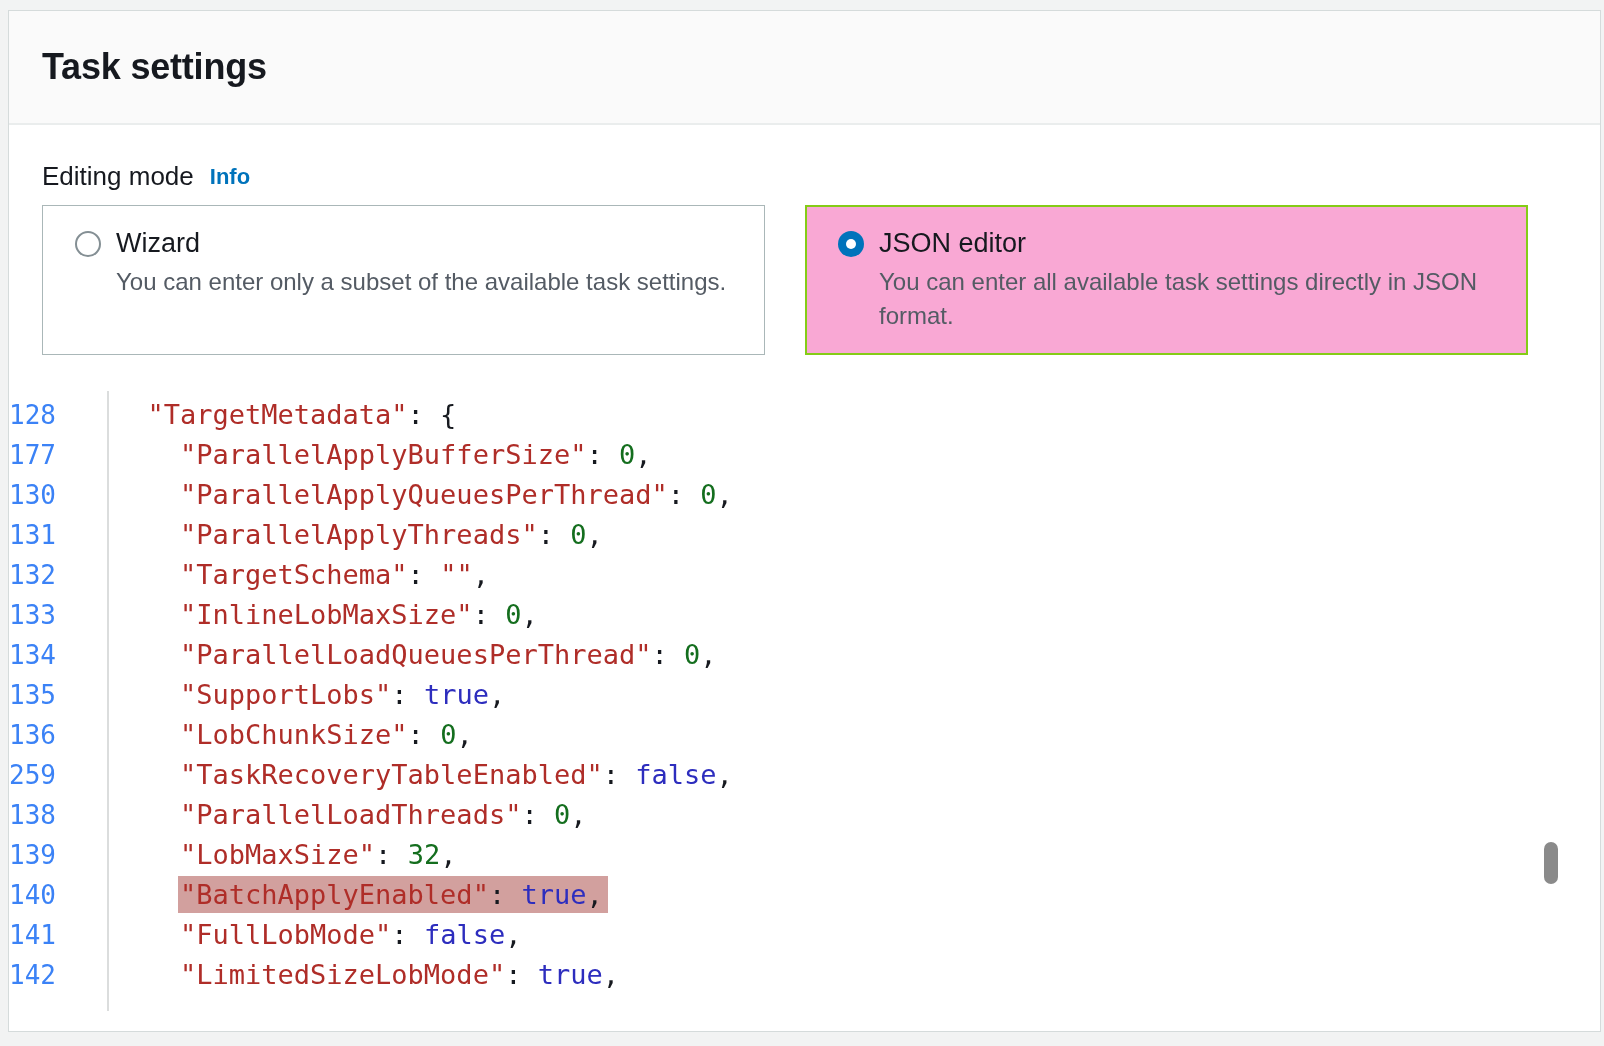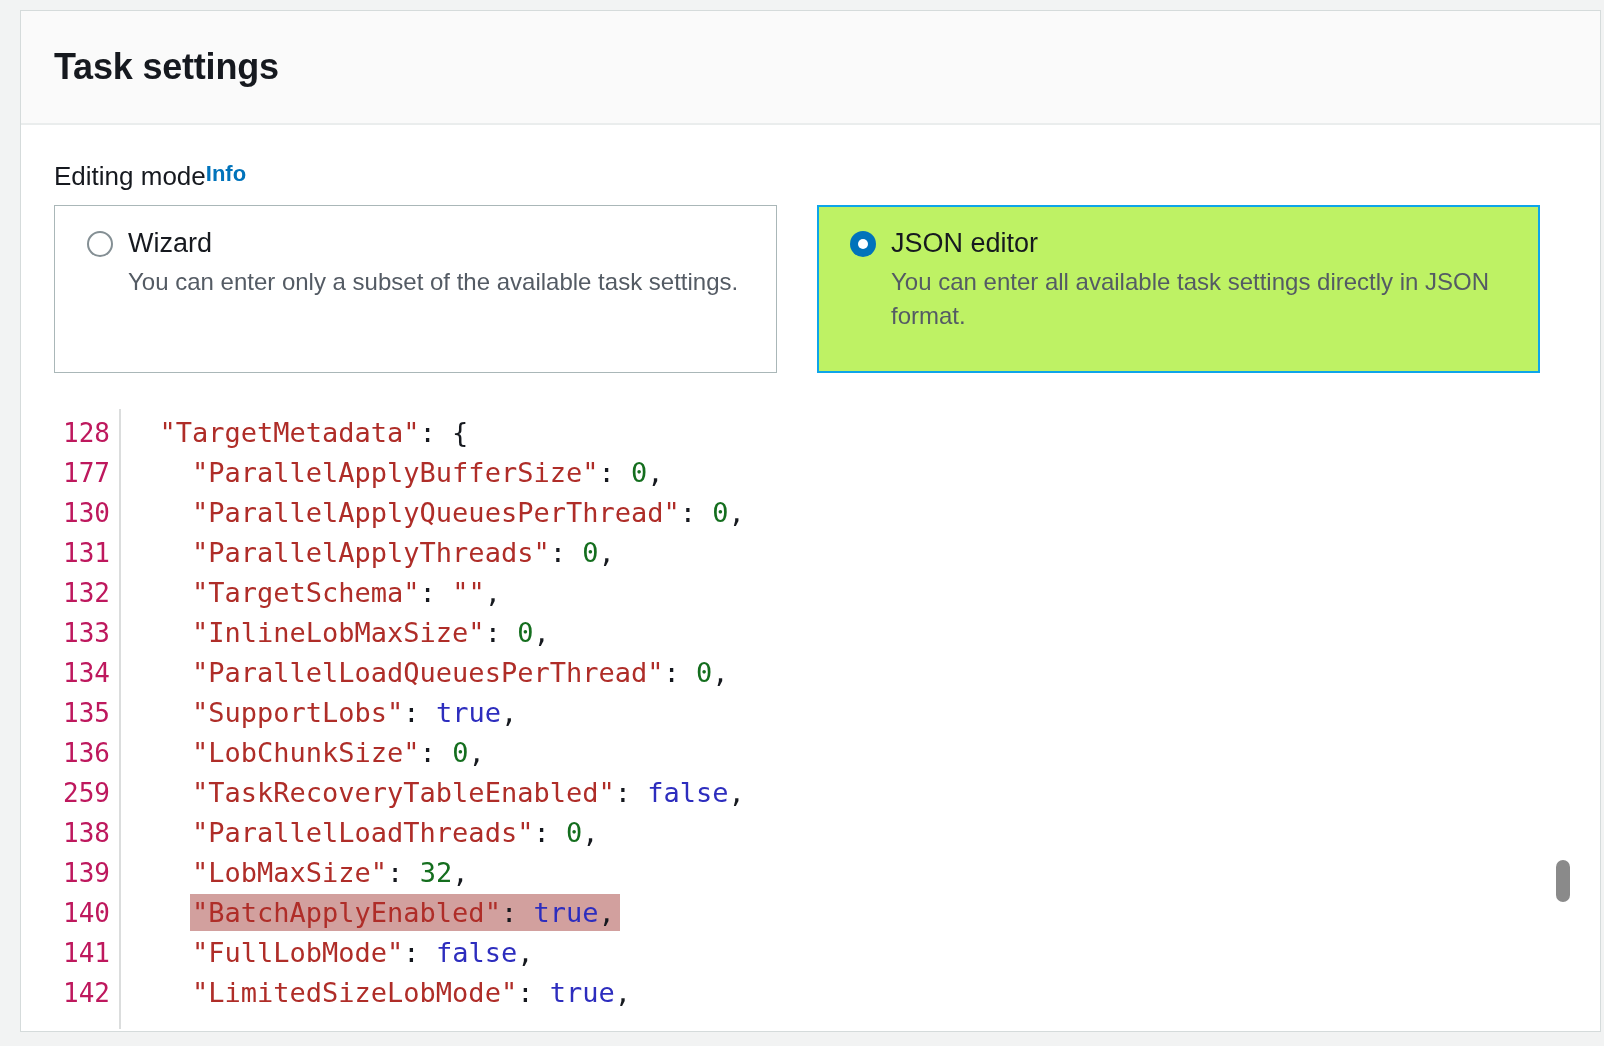--- a/index.html
+++ b/index.html
@@ -1,53 +1,53 @@
 <!DOCTYPE html>
 <html><head>
 <meta charset="utf-8">
 <style>
   * { margin:0; padding:0; box-sizing:border-box; }
   html,body { width:1604px; height:1046px; overflow:hidden; }
   body { font-family:"Liberation Sans", sans-serif; background:#f2f3f3; position:relative; }
 
   .panel { position:absolute; top:10px; left:8px; right:3px; bottom:14px;
-           background:#ffffff; border:1px solid #d5dbdb;margin-left:12px; }
+           background:#ffffff; border:1px solid #d5dbdb; }
 
   .panel-header { height:114px; background:#fafafa; border-bottom:2px solid #eaeded;
                   display:flex; align-items:center; padding:0 33px; }
   .panel-title { font-size:36px; font-weight:700; color:#16191f; letter-spacing:-0.2px; }
 
   .panel-body { position:relative; padding:36px 0 0 33px; }
 
-  .mode-row { display:flex; align-items:flex-start; }
+  .mode-row { display:flex; align-items:center; gap:16px; }
   .mode-label { font-size:26px; color:#16191f; }
   .info-link { font-size:22px; font-weight:700; color:#0073bb; text-decoration:none; cursor:pointer; }
 
   .cards { display:flex; gap:40px; margin-top:13px; }
-  .card { width:723px; height:168px; background:#ffffff; border:1px solid #aab7b8;
+  .card { width:723px; height:150px; background:#ffffff; border:1px solid #aab7b8;
           padding:22px 12px 0 32px; cursor:pointer; }
-  .card.selected { border:2px solid #0ea5e9; background:#bef264; padding:21px 11px 0 31px; }
+  .card.selected { border:2px solid #84cc16; background:#f9a8d4; padding:21px 11px 0 31px; }
 
   .card-title-row { display:flex; align-items:center; gap:15px; }
   .radio { width:26px; height:26px; border-radius:50%; flex:none;
            border:2px solid #848f94; background:#ffffff; position:relative; cursor:pointer; }
   .radio.checked { border:none; background:#0073bb; }
   .radio.checked::after { content:""; position:absolute; left:8px; top:8px;
            width:10px; height:10px; border-radius:50%; background:#ffffff; }
   .card-title { font-size:27px; color:#16191f; }
   .card-desc { font-size:24px; color:#545b64; margin:6px 0 0 41px; line-height:34px; }
   .card.selected .card-desc { max-width:618px; }
 
   .editor { position:relative; margin:40px 0 0 -33px; padding-bottom:16px; min-height:616px; }
   .editor::before { content:""; position:absolute; left:98px; top:-4px; bottom:0;
                     width:2px; background:#dbdddd; }
   .code-line { display:flex; height:40px; line-height:40px; white-space:pre;
                font-family:"DejaVu Sans Mono", monospace; font-size:27px; }
-  .gutter-num { width:98px; flex:none; text-align:right; padding-right:9px;
-                font-size:26px; color:#be185d; }
+  .gutter-num { width:98px; flex:none; padding-right:9px;
+                font-size:26px; color:#3b82f6; }
   .code-content { padding-left:8px; color:#16191f; }
   .c-str  { color:#af2d28; }
   .c-num  { color:#146e1e; }
   .c-bool { color:#2d2dbe;text-align:right; }
   .c-punc { color:#16191f; }
   .hl { background:#d2a09e; padding:3px 5px 3px 2px; margin-left:-2px; }
 
   .scroll-thumb { position:absolute; left:1535px; top:447px; width:14px; height:42px;
                   border-radius:7px; background:#8a8a8a; cursor:pointer; }
 </style>

